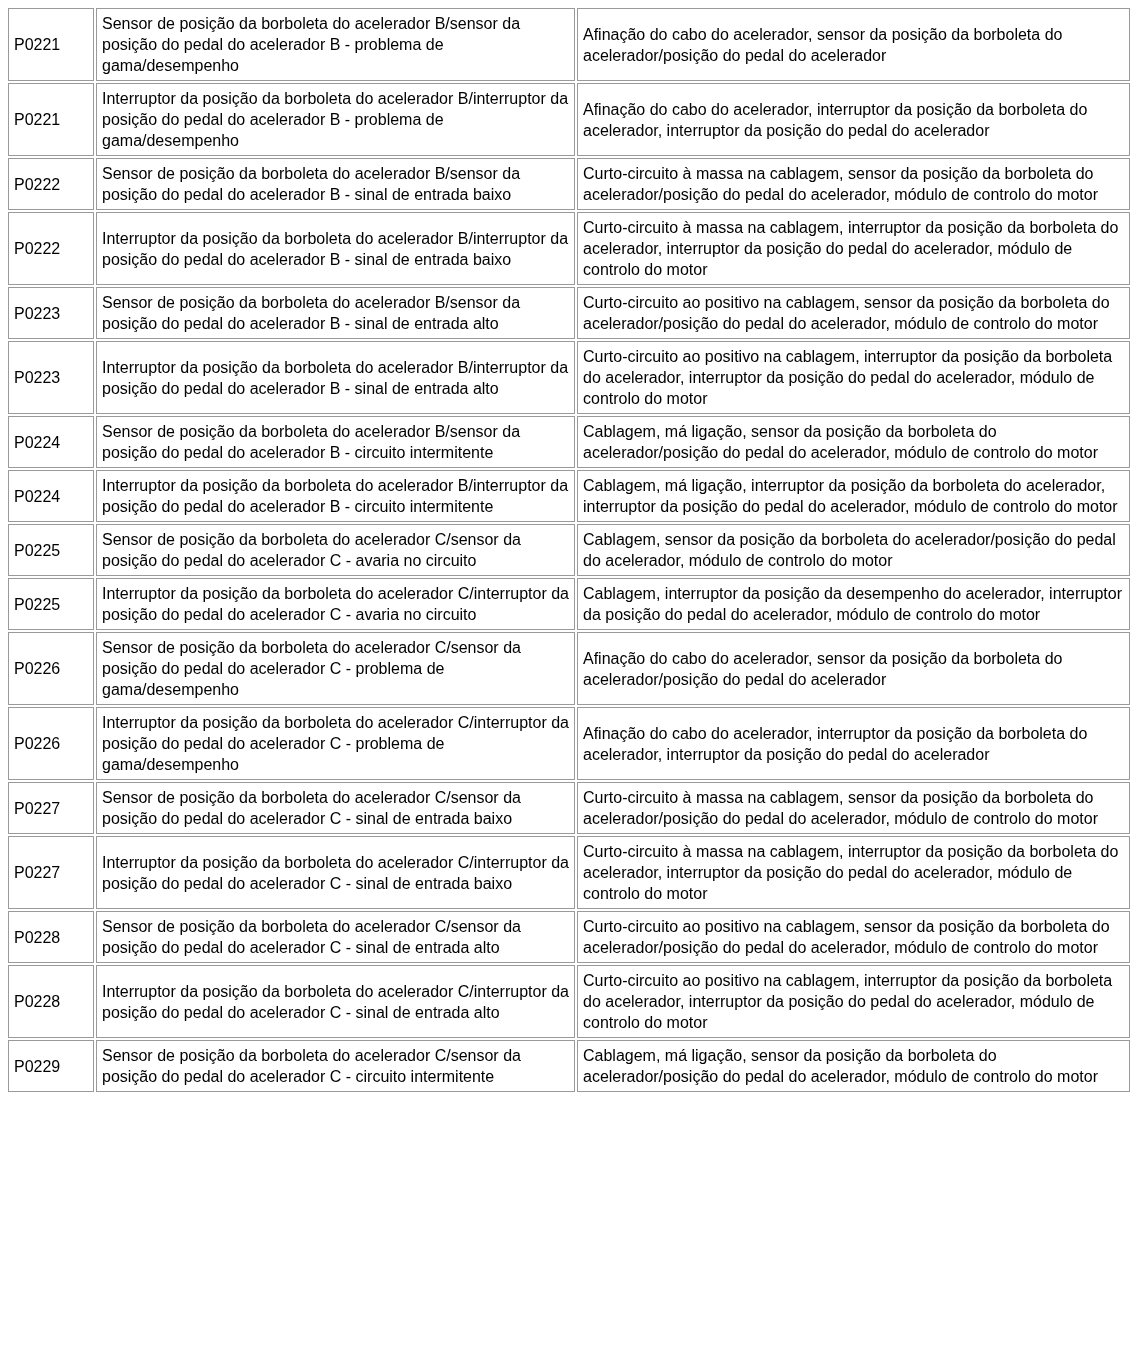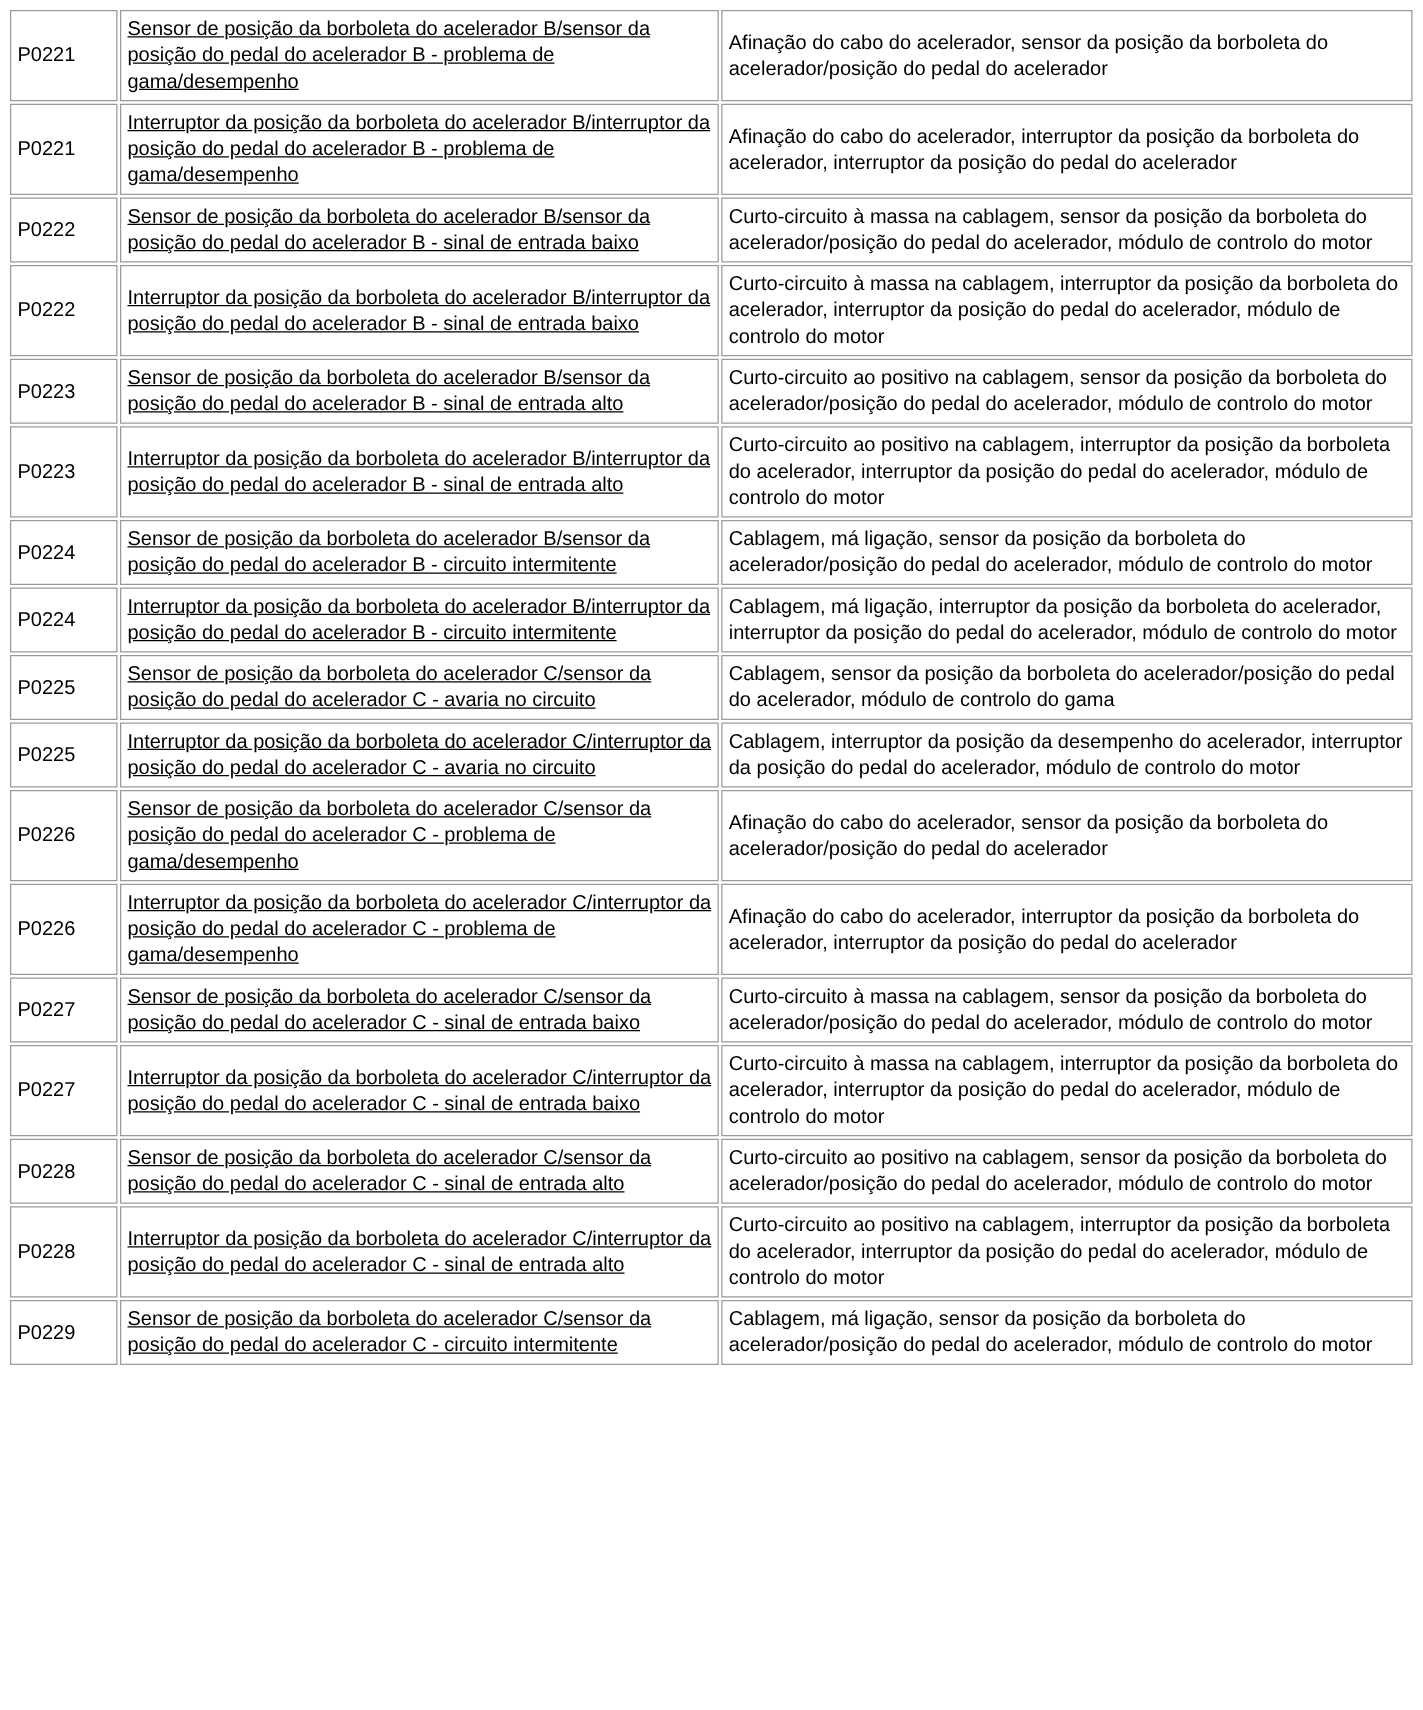--- a/index.html
+++ b/index.html
@@ -26,21 +26,21 @@
   table.dtc td {
     border: 1px solid #9a9a9a;
     vertical-align: middle;
     padding: 4px 5px;
     font-size: 16px;
     line-height: 21px;
     background: #ffffff;
     word-wrap: break-word;
   }
   td.col-code        { width: 74px; }
-  td.col-description { width: 467px; text-decoration: underline; }
+  td.col-description { width: 467px; }
   td.col-causes      {  }
 </style>
 </head>
 <body>
 
 <div class="page">
   <table class="dtc">
     <tbody>
         <tr>
           <td class="col-code">P0221</td>
@@ -78,21 +78,21 @@
           <td class="col-causes">Cablagem, má ligação, sensor da posição da borboleta do acelerador/posição do pedal do acelerador, módulo de controlo do motor</td>
         </tr>
         <tr>
           <td class="col-code">P0224</td>
           <td class="col-description">Interruptor da posição da borboleta do acelerador B/interruptor da posição do pedal do acelerador B - circuito intermitente</td>
           <td class="col-causes">Cablagem, má ligação, interruptor da posição da borboleta do acelerador, interruptor da posição do pedal do acelerador, módulo de controlo do motor</td>
         </tr>
         <tr>
           <td class="col-code">P0225</td>
           <td class="col-description">Sensor de posição da borboleta do acelerador C/sensor da posição do pedal do acelerador C - avaria no circuito</td>
-          <td class="col-causes">Cablagem, sensor da posição da borboleta do acelerador/posição do pedal do acelerador, módulo de controlo do gama</td>
+          <td class="col-causes">Cablagem, sensor da posição da borboleta do acelerador/posição do pedal do acelerador, módulo de controlo do motor</td>
         </tr>
         <tr>
           <td class="col-code">P0225</td>
           <td class="col-description">Interruptor da posição da borboleta do acelerador C/interruptor da posição do pedal do acelerador C - avaria no circuito</td>
           <td class="col-causes">Cablagem, interruptor da posição da desempenho do acelerador, interruptor da posição do pedal do acelerador, módulo de controlo do motor</td>
         </tr>
         <tr>
           <td class="col-code">P0226</td>
           <td class="col-description">Sensor de posição da borboleta do acelerador C/sensor da posição do pedal do acelerador C - problema de gama/desempenho</td>
           <td class="col-causes">Afinação do cabo do acelerador, sensor da posição da borboleta do acelerador/posição do pedal do acelerador</td>

